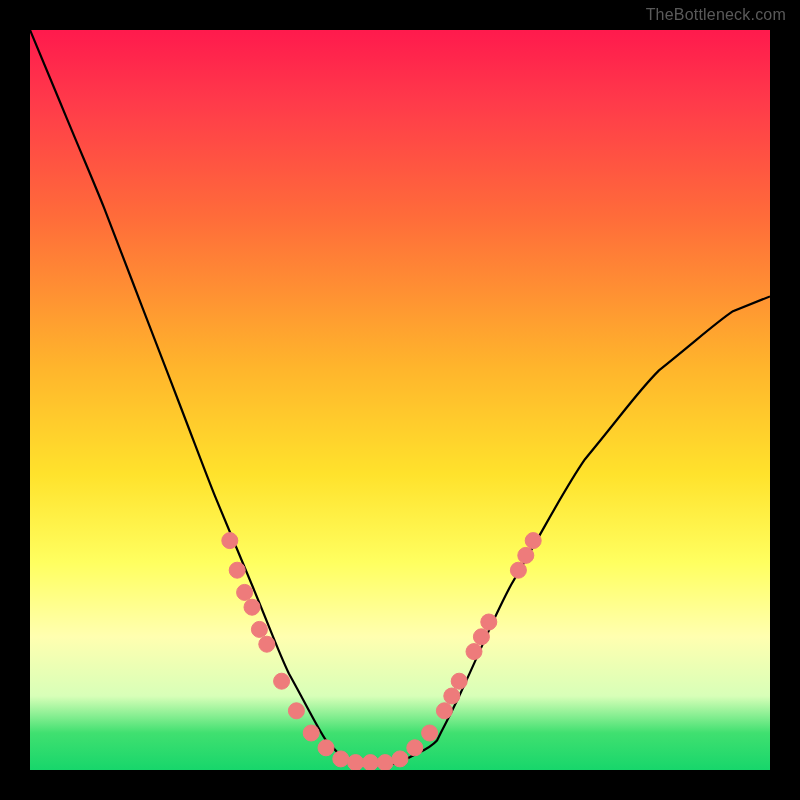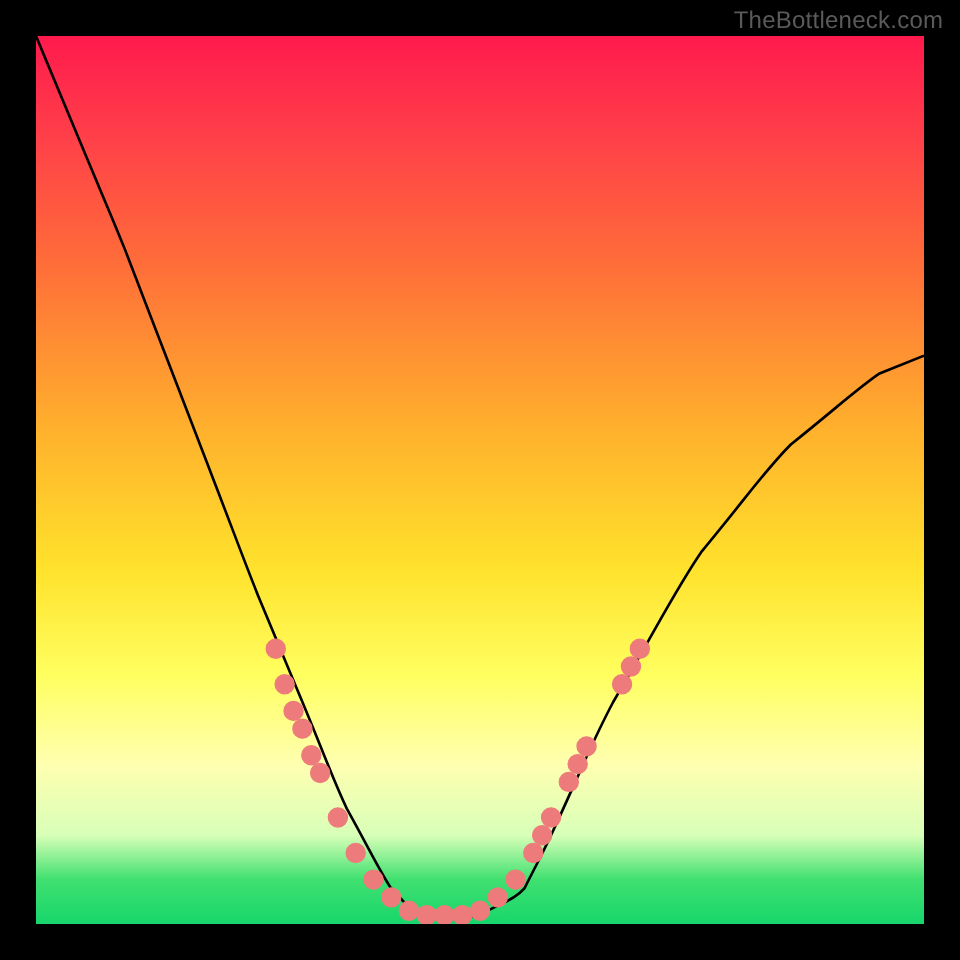--- a/index.html
+++ b/index.html
@@ -28,21 +28,21 @@
       #d8ffb8 90%,
       #40e070 95%,
       #17d66b 100%
     );
   }
   .attribution {
     position: absolute;
     top: 6px;
     right: 14px;
     color: #5a5a5a;
-    font-size: 20px;
+    font-size: 16px;
     font-weight: 500;
     letter-spacing: 0.2px;
   }
   svg.overlay {
     position: absolute;
     left: 0;
     top: 0;
     width: 740px;
     height: 740px;
     pointer-events: none;

